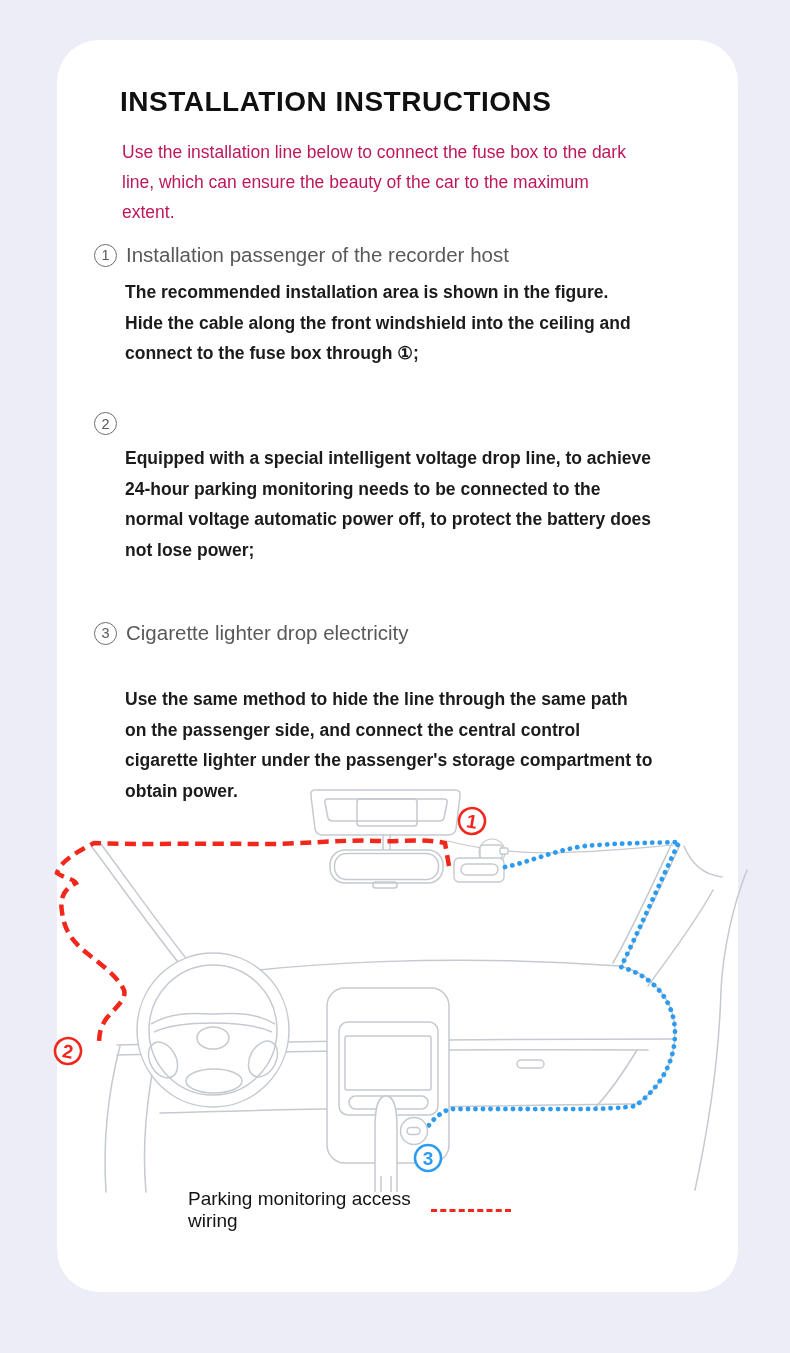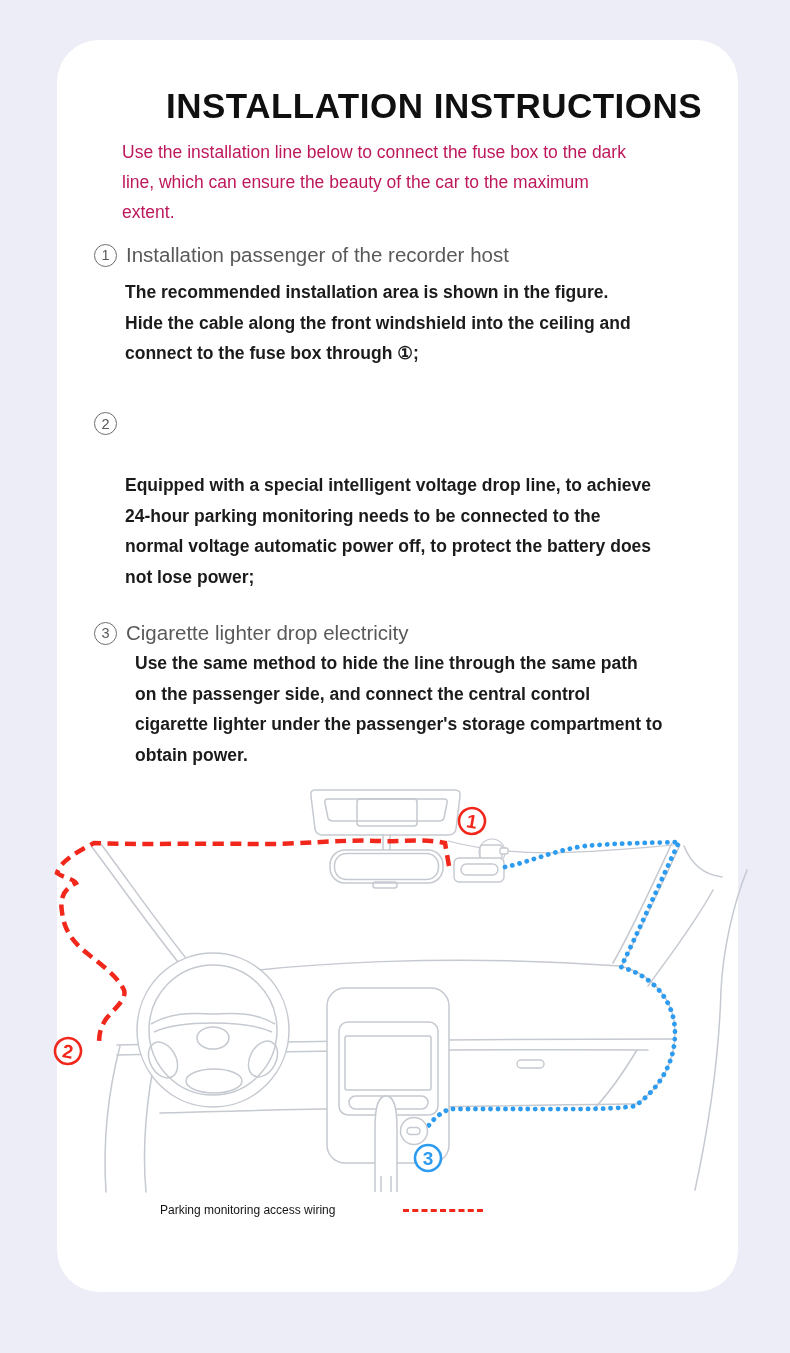--- a/index.html
+++ b/index.html
@@ -13,49 +13,49 @@
     font-family:"Liberation Sans", sans-serif;
     position:relative;
     overflow:hidden;
   }
   .card{
     position:absolute; left:57px; top:40px; width:681px; height:1252px;
     background:var(--c-card); border-radius:42px;
   }
   .title{
     position:absolute; left:63px; top:46px;
-    font-size:35px; font-weight:700; color:#101010; letter-spacing:.5px;margin-left:46px;
+    font-size:28px; font-weight:700; color:#101010; letter-spacing:.5px;
   }
   .intro{
     position:absolute; left:65px; top:97px; width:590px;
     font-size:17.5px; line-height:30px; color:#be185d; white-space:pre-line;
   }
   .section-heading{
     position:absolute; left:37px;
     display:flex; align-items:center; gap:9px;
     color:#595959; font-size:20.5px; font-weight:500;
   }
   .num-circle{
     width:23px; height:23px; border:1.6px solid #6d6d6d; border-radius:50%;
     display:flex; align-items:center; justify-content:center;
     font-size:14.5px; color:#595959; flex:0 0 auto;
   }
   .section-body{
     position:absolute; left:68px; width:590px;
     font-size:17.5px; line-height:30.5px; color:#1b1b1b; white-space:pre-line;font-weight:bold;
   }
   #h1{top:203px;} #b1{top:237px;}
-  #h2{top:372px;} #b2{top:430px;}
-  #h3{top:581px;} #b3{top:608px;margin-left:10px;}
+  #h2{top:372px;} #b2{top:403px;}
+  #h3{top:581px;} #b3{top:644px;}
   .diagram{
     position:absolute; left:0; top:780px; width:790px; height:420px;
   }
   .legend{
-    position:absolute; left:160px; top:1198px; width:400px;
-    font-size:12px; color:#141414;
+    position:absolute; left:188px; top:1198px; width:400px;
+    font-size:19px; color:#141414;
   }
   .legend-row{display:flex; align-items:center; height:24px;}
   .legend-label{width:223px;}
   .legend-sample{width:80px; height:0; margin-left:20px;}
   .legend-sample.red{border-top:3px dashed var(--c-red);}
   .legend-sample.blue{border-top:2.5px dashed var(--c-blue);}
 </style>
 </head>
 <body>
 

